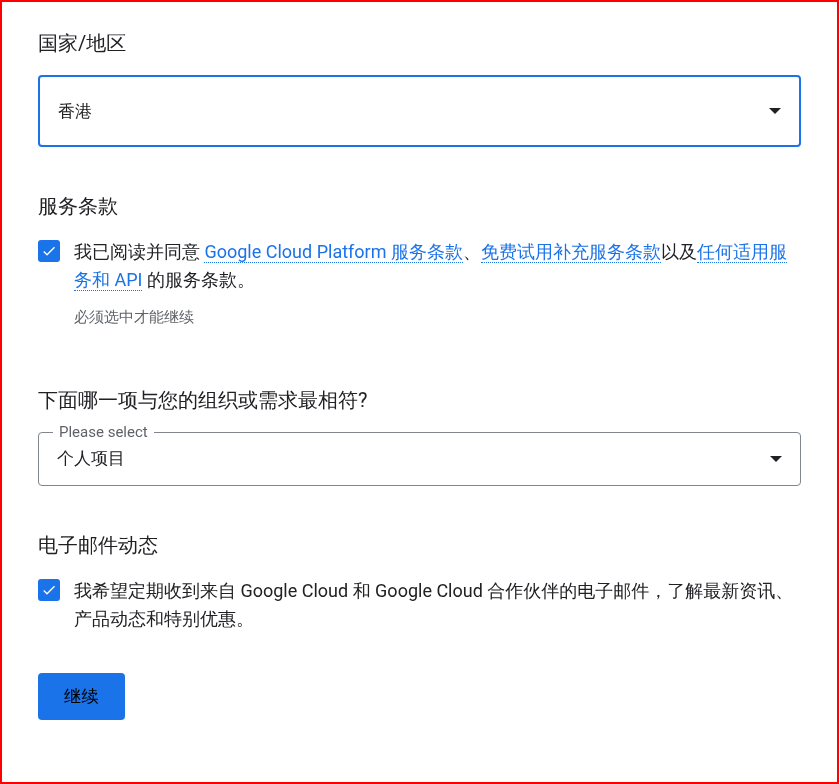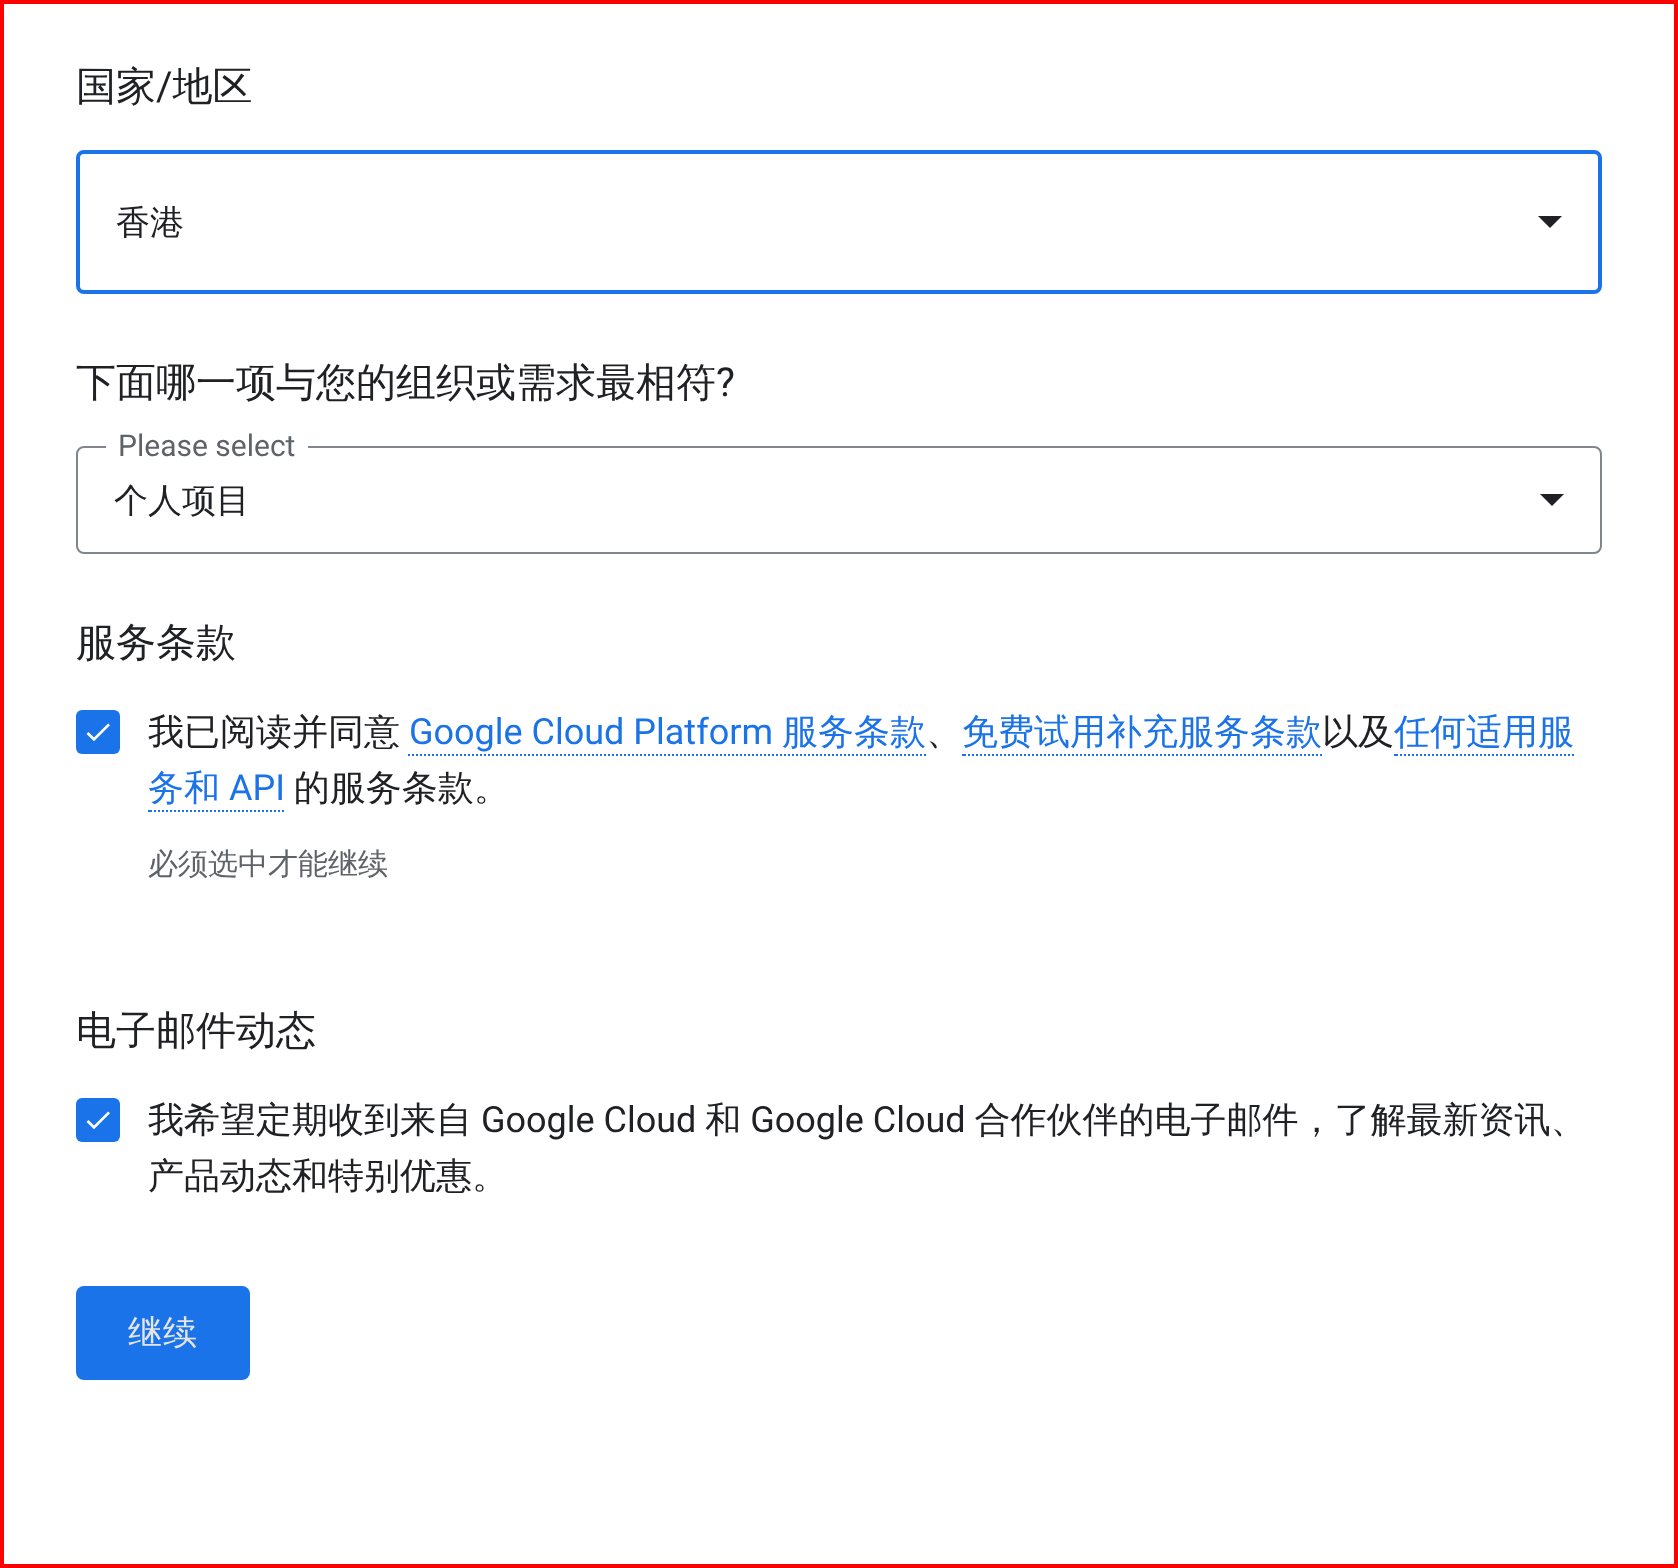--- a/index.html
+++ b/index.html
@@ -14,21 +14,21 @@
       width: 839px;
       height: 784px;
     }
     .container {
       border: 2px solid #ff0000;
       width: 839px;
       height: 784px;
       padding: 28px 36px;
     }
     .section {
-      margin-bottom: 31px;
+      margin-bottom: 46px;
     }
     .section-label {
       font-size: 20px;
       color: #202124;
       margin-bottom: 18px;
       font-weight: 400;
     }
     .select-box {
       position: relative;
       display: flex;
@@ -99,21 +99,21 @@
       cursor: pointer;
     }
     .helper-text {
       font-size: 15px;
       color: #5f6368;
       margin-top: 14px;
       margin-left: 36px;
     }
     .continue-btn {
       background: #1a73e8;
-      color: #e5e5e5;
+      color: #000000;
       border: none;
       padding: 12px 26px;
       font-size: 17px;
       border-radius: 4px;
       cursor: pointer;
       letter-spacing: 0.5px;
       margin-top: 20px;
     }
   </style>
 </head>
@@ -122,42 +122,42 @@
 <div class="container">
 
   <div class="section">
     <div class="section-label">国家/地区</div>
     <div class="select-box focused">
       <span class="select-value">香港</span>
       <span class="dropdown-arrow"></span>
     </div>
   </div>
 
-  <div class="section">
-    <div class="section-label">下面哪一项与您的组织或需求最相符?</div>
-    <div class="select-box bordered">
-      <span class="floating-label">Please select</span>
-      <span class="select-value">个人项目</span>
-      <span class="dropdown-arrow"></span>
-    </div>
-  </div>
-
   <div class="section" style="margin-bottom:60px;">
     <div class="section-label">服务条款</div>
     <div class="checkbox-row">
       <div class="checkbox">
         <svg viewBox="0 0 24 24">
             <path fill="#fff" d="M9 16.17L4.83 12l-1.42 1.41L9 19 21 7l-1.41-1.41z"></path>
           </svg>
       </div>
       <div class="checkbox-text">
         <span>我已阅读并同意 </span><a class="link">Google Cloud Platform 服务条款</a><span>、</span><a class="link">免费试用补充服务条款</a><span>以及</span><a class="link">任何适用服务和 API</a><span> 的服务条款。</span>
       </div>
     </div>
     <div class="helper-text">必须选中才能继续</div>
+  </div>
+
+  <div class="section">
+    <div class="section-label">下面哪一项与您的组织或需求最相符?</div>
+    <div class="select-box bordered">
+      <span class="floating-label">Please select</span>
+      <span class="select-value">个人项目</span>
+      <span class="dropdown-arrow"></span>
+    </div>
   </div>
 
   <div class="section" style="margin-bottom:20px;">
     <div class="section-label">电子邮件动态</div>
     <div class="checkbox-row">
       <div class="checkbox">
         <svg viewBox="0 0 24 24">
             <path fill="#fff" d="M9 16.17L4.83 12l-1.42 1.41L9 19 21 7l-1.41-1.41z"></path>
           </svg>
       </div>

